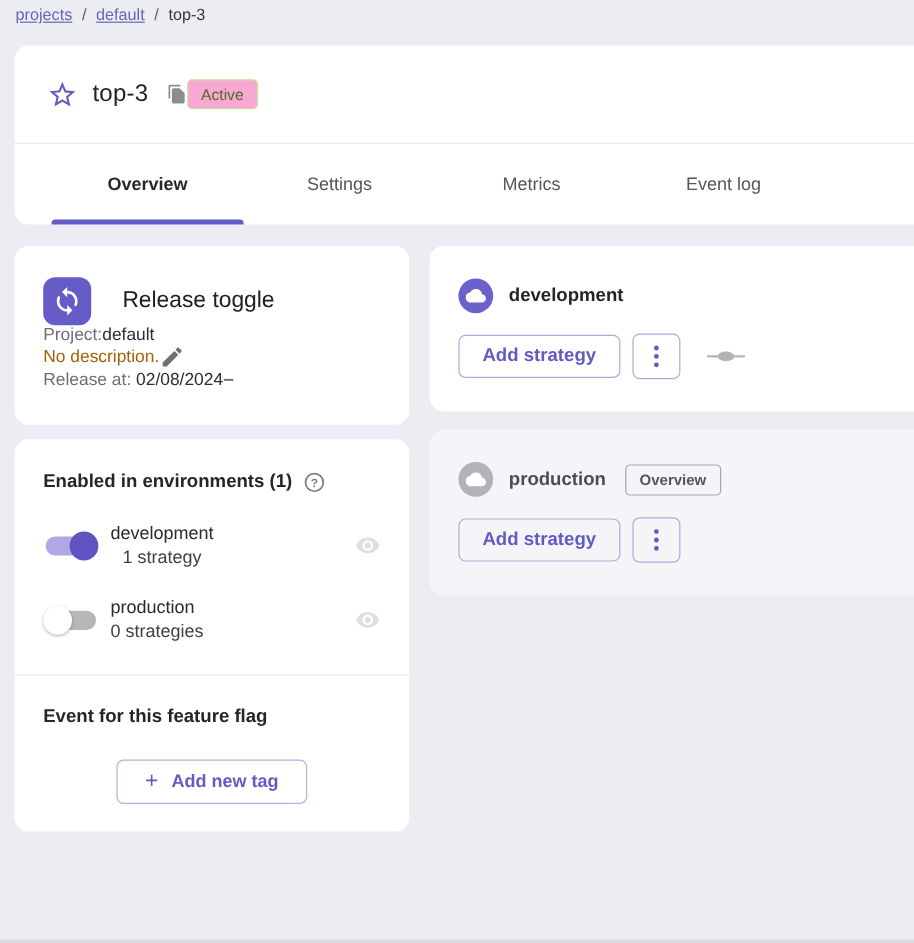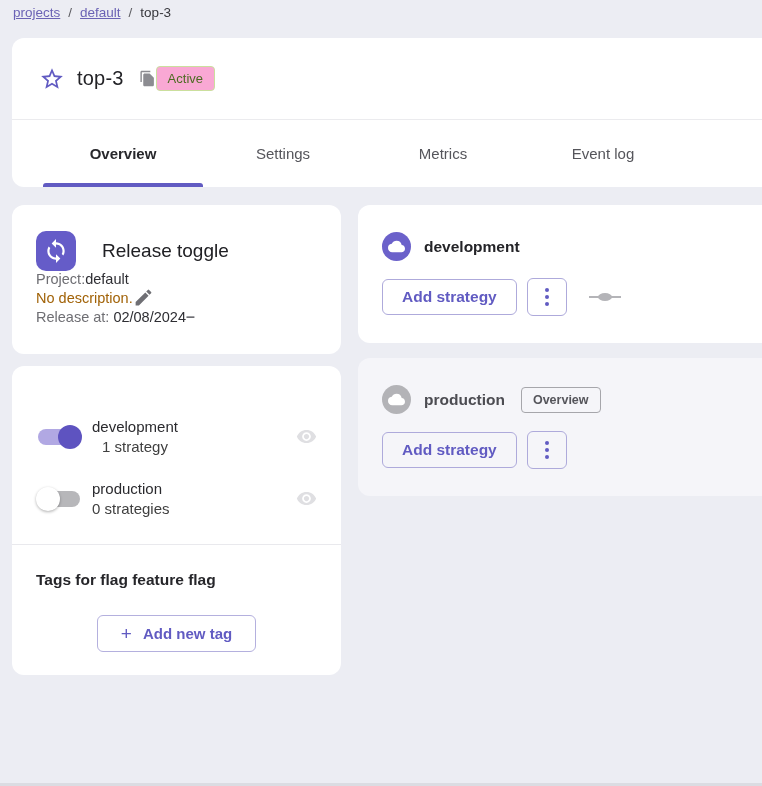--- a/index.html
+++ b/index.html
@@ -243,20 +243,29 @@
       <div class="info-row">
         <span>
           <span class="lbl">Release at:</span>
           <span class="val">02/08/2024</span>
         </span>
         <span class="dash">–</span>
       </div>
     </section>
 
     <section class="card env-card">
+      <div class="card-heading-row">
+        <h3 class="card-heading">Enabled in environments (1)</h3>
+        <span class="help-btn">
+          <svg width="18" height="18" viewBox="0 0 20 20">
+            <circle cx="10" cy="10" r="8.2" fill="none" stroke="#7a7a7f" stroke-width="1.6"></circle>
+            <text x="10" y="14" text-anchor="middle" font-size="11" font-weight="bold" fill="#7a7a7f" font-family="Liberation Sans, sans-serif">?</text>
+          </svg>
+        </span>
+      </div>
 
       <div class="env-row">
         <span class="switch on">
           <span class="track"></span>
             <span class="knob"></span>
         </span>
         <span class="env-texts">
           <span class="env-name">development</span>
           <span class="env-strategies">1 strategy</span>
         </span>
@@ -278,21 +287,21 @@
         </span>
         <span class="eye-btn">
           <svg width="21" height="21" viewBox="0 0 24 24" fill="#dfdfe2">
             <path d="M12 4.5C7 4.5 2.73 7.61 1 12c1.73 4.39 6 7.5 11 7.5s9.27-3.11 11-7.5c-1.73-4.39-6-7.5-11-7.5zM12 17c-2.76 0-5-2.24-5-5s2.24-5 5-5 5 2.24 5 5-2.24 5-5 5zm0-8c-1.66 0-3 1.34-3 3s1.34 3 3 3 3-1.34 3-3-1.34-3-3-3z"></path>
           </svg>
         </span>
       </div>
 
       <hr class="card-divider">
 
-      <h3 class="tags-heading">Tags for flag feature flag</h3>
+      <h3 class="tags-heading">Event for this feature flag</h3>
       <button class="add-tag-btn">
         <span class="plus-glyph">+</span>
         <span>Add new tag</span>
       </button>
     </section>
   </div>
 
   <div class="right-col">
 
     <section class="env-panel enabled">

